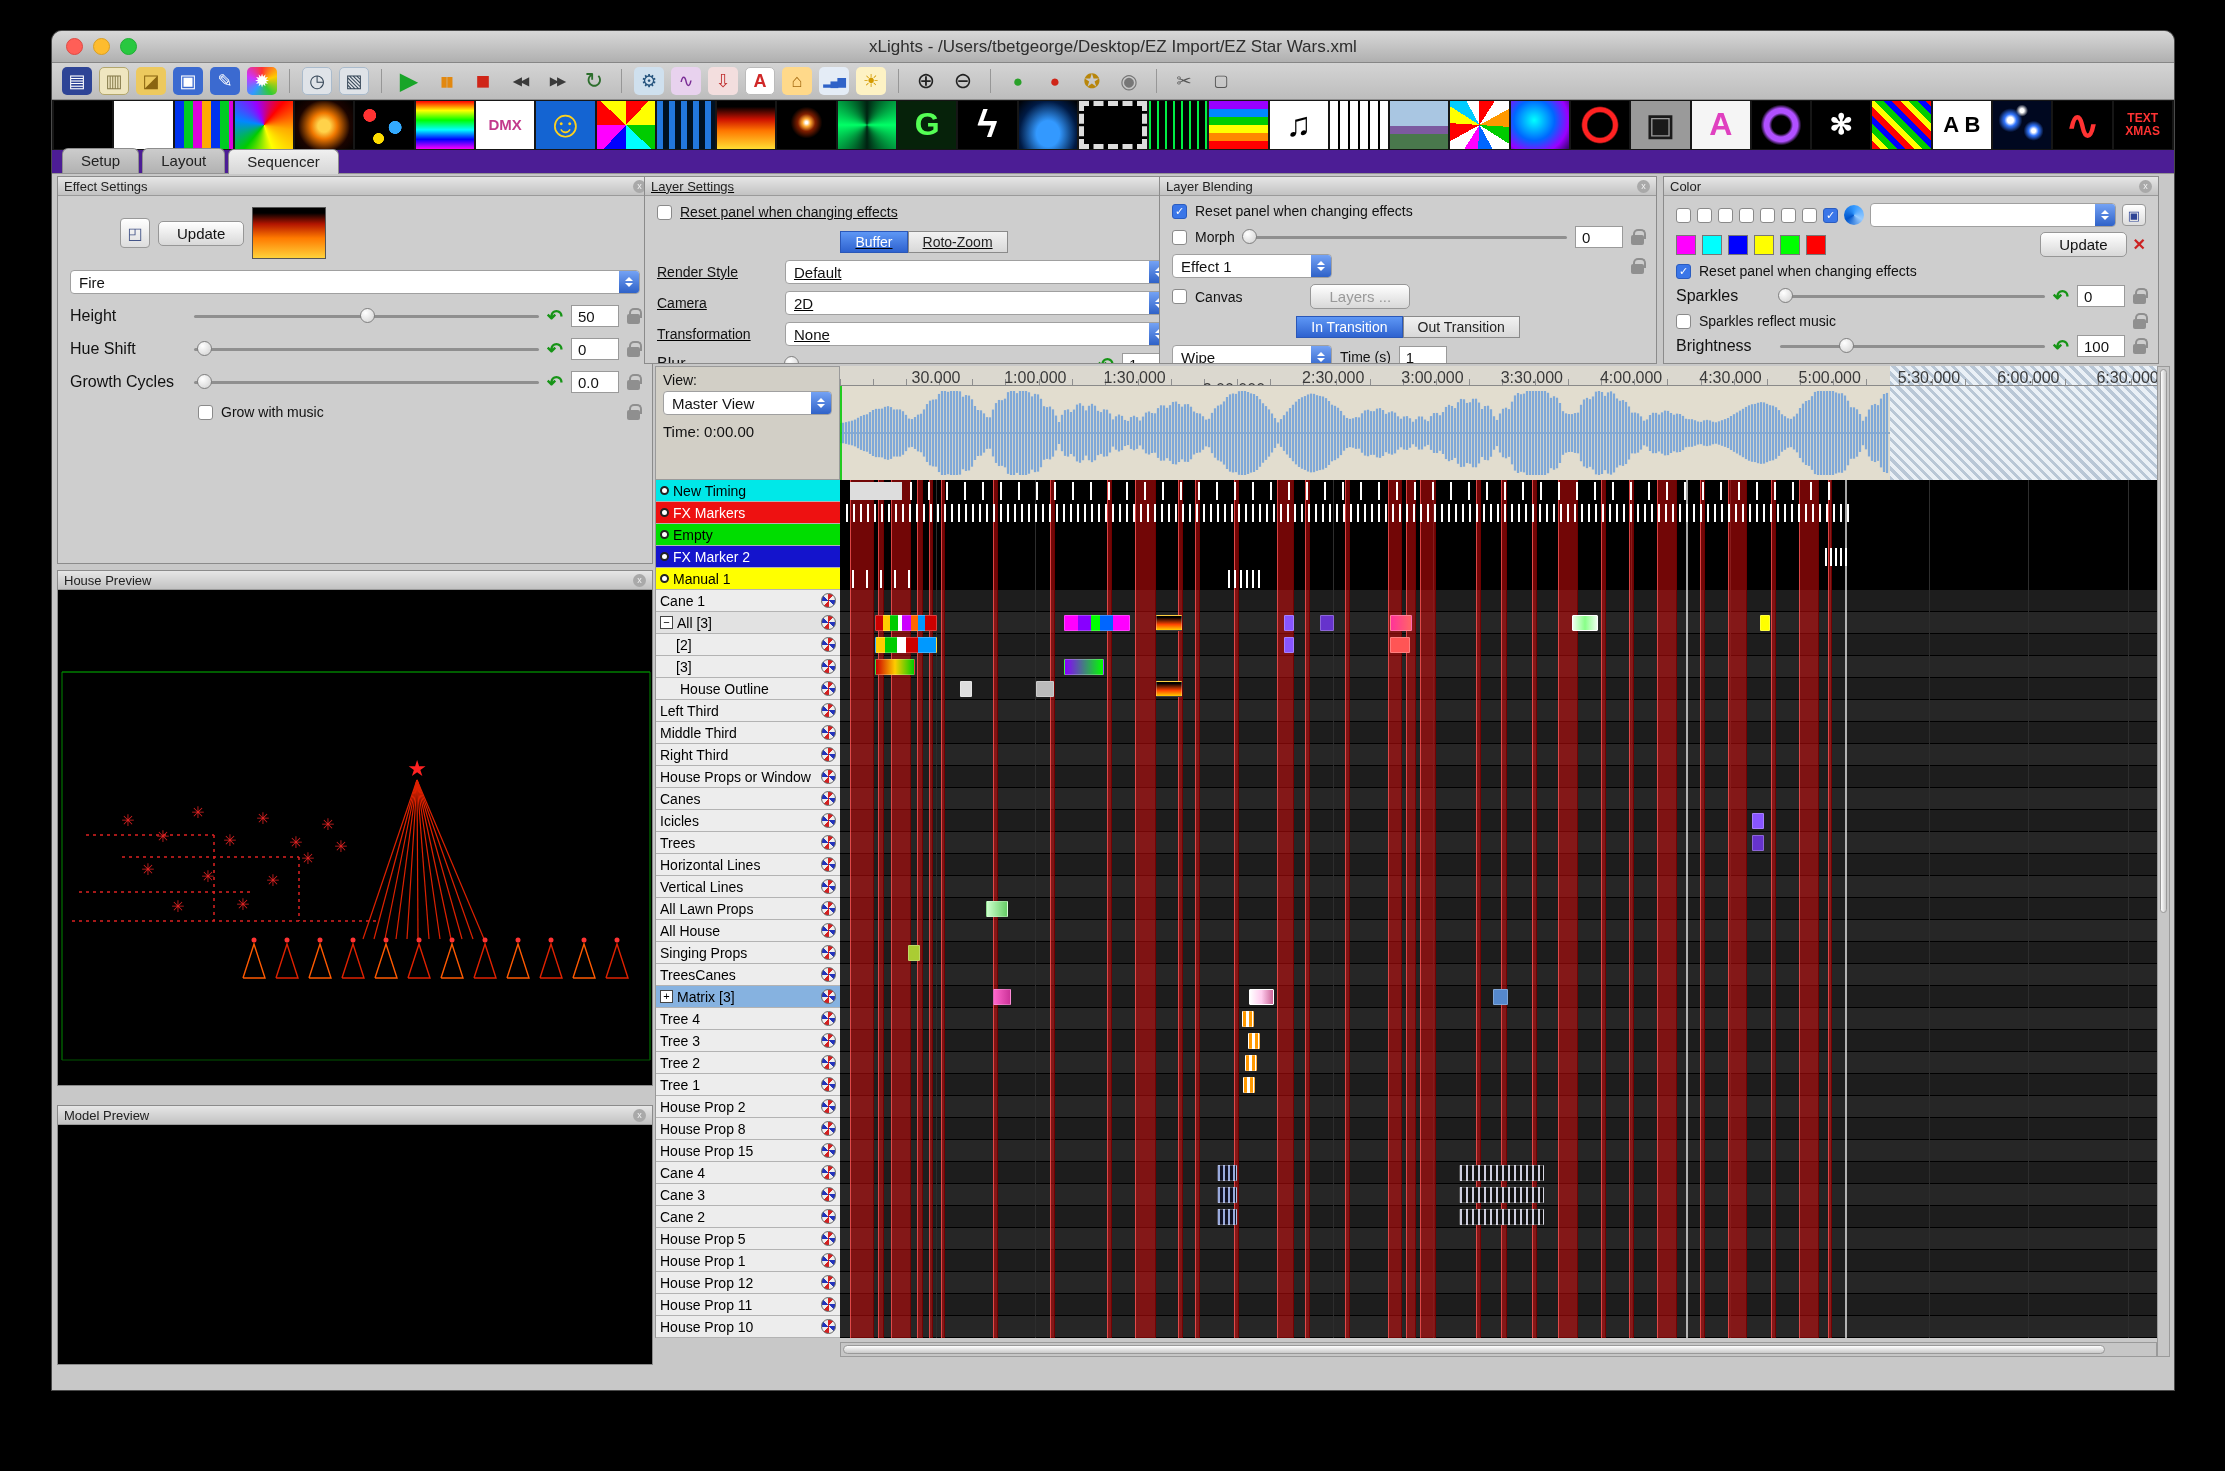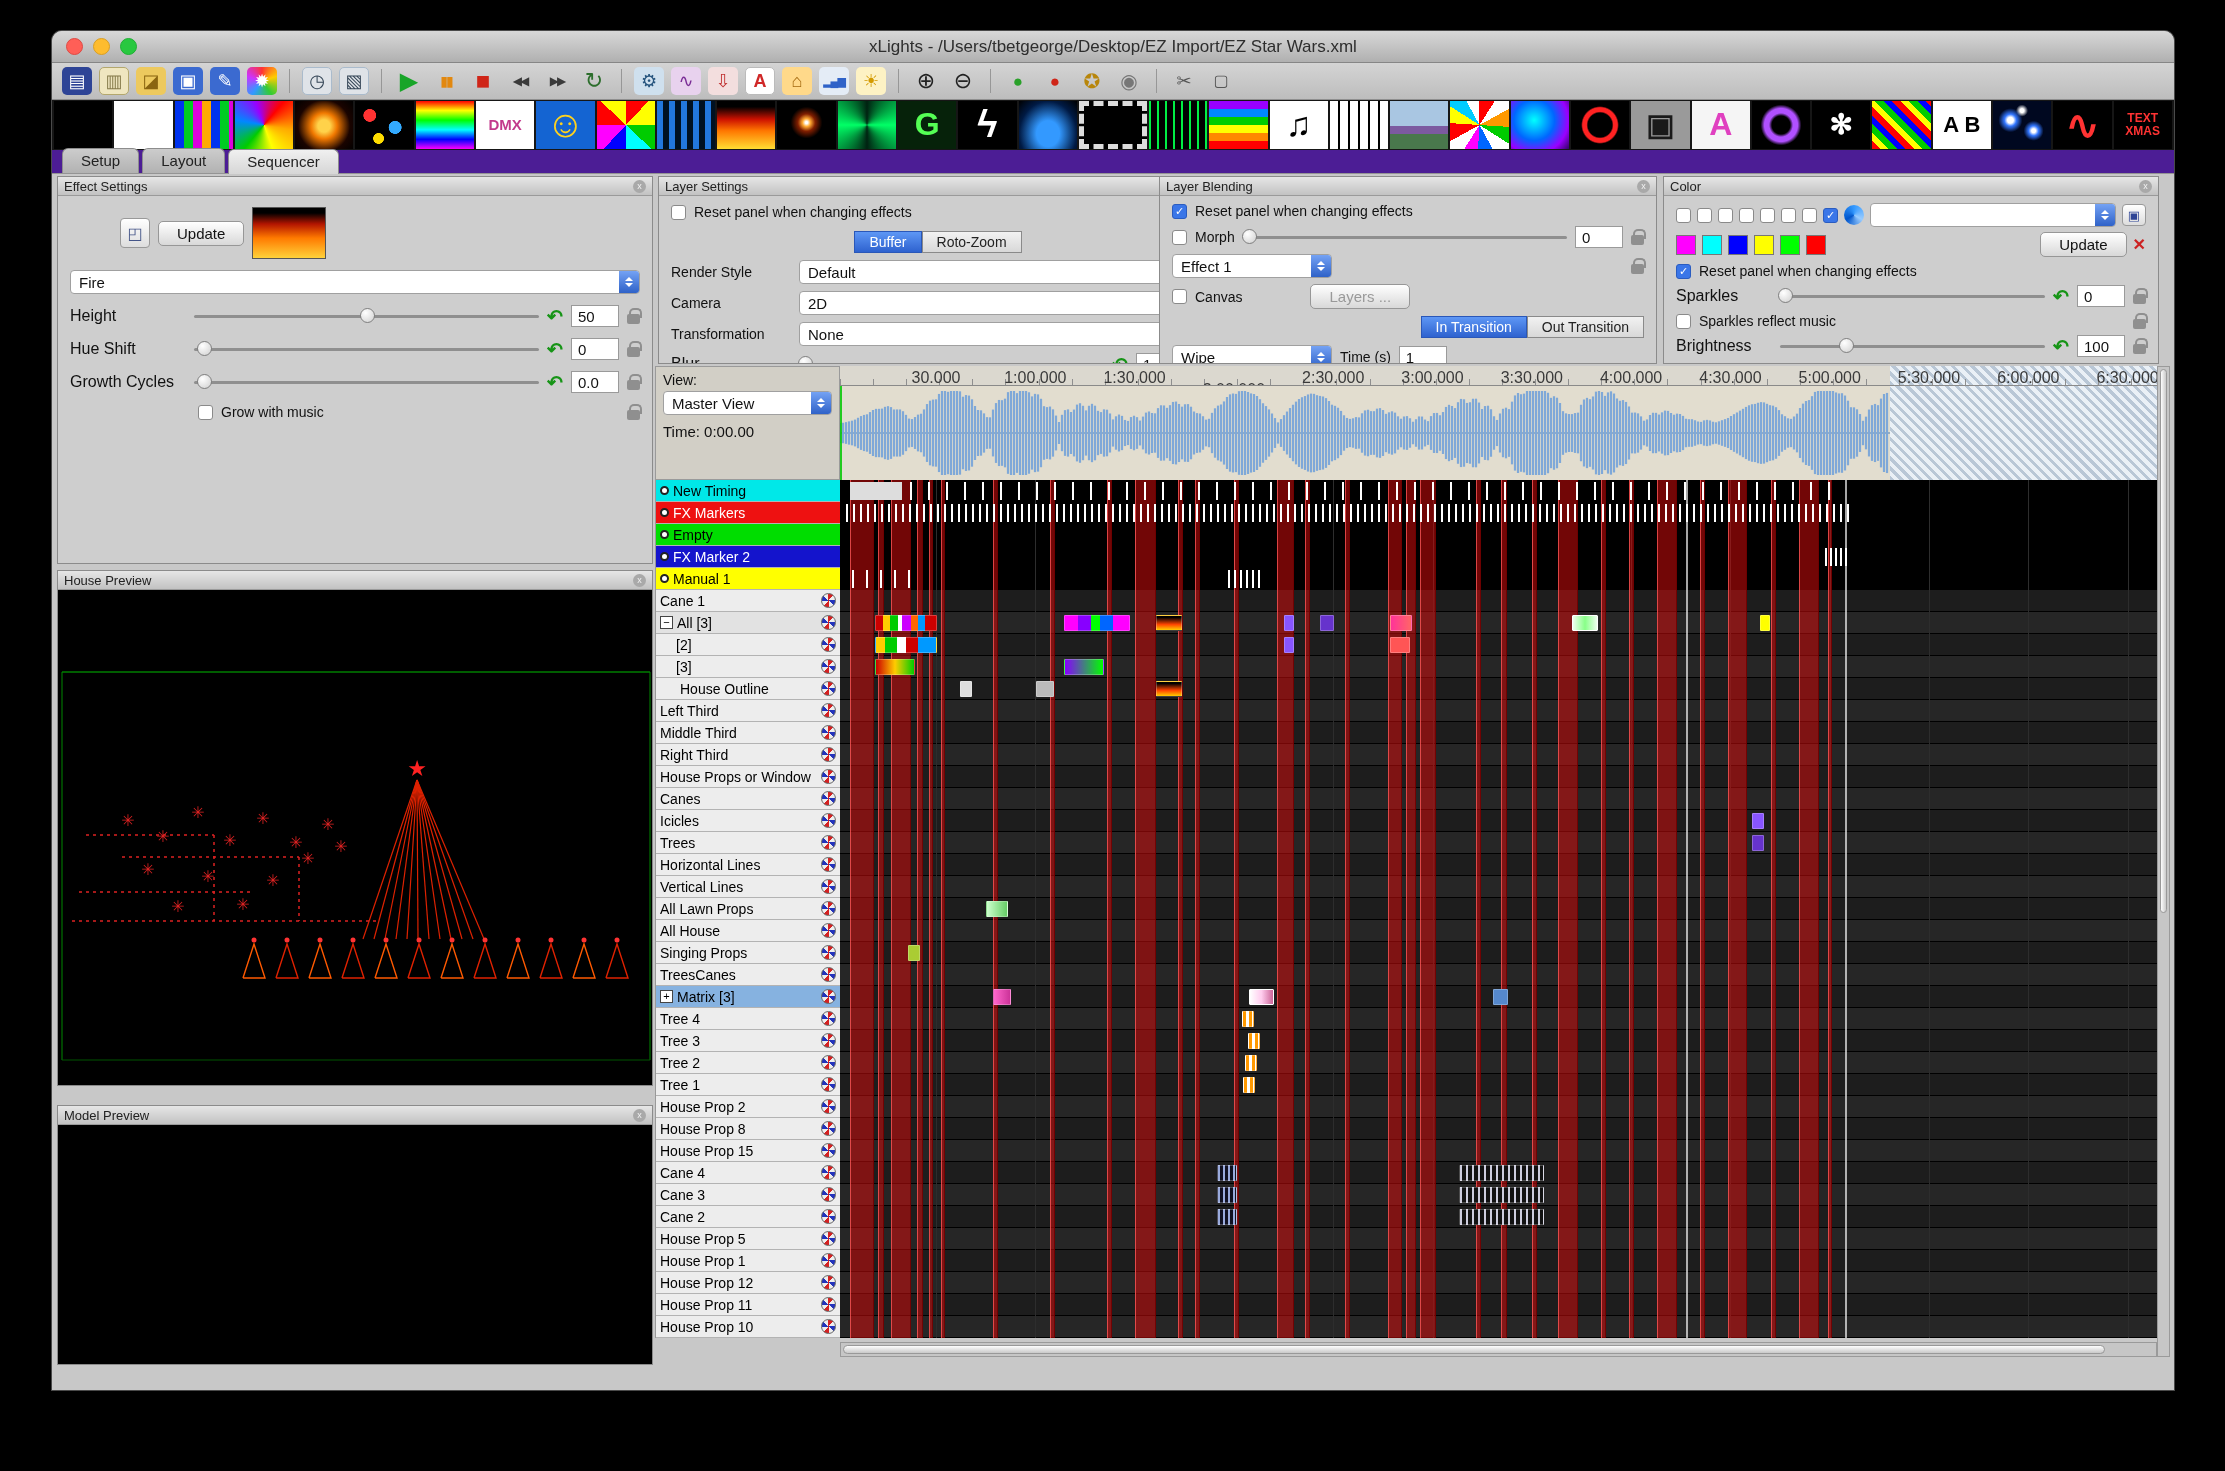--- a/index.html
+++ b/index.html
@@ -237,21 +237,21 @@
           </div>
         </div>
       <div class="row">
         <span class="cb" style="margin-left:128px;"></span>
         <span class="lab small">Grow with music</span>
         <span class="lock mlauto"></span>
       </div>
     </div>
   </div>
 
-  <div class="panel" style="left:606px;top:145px;width:560px;height:188px;">
+  <div class="panel" style="left:592px;top:145px;width:560px;height:188px;text-decoration:underline;">
     <div class="phd">
       <span>Layer Settings</span>
       <span class="sp"></span>
       <span class="pclose">x</span>
     </div>
     <div class="pbody">
       <div class="row" style="margin-top:8px;">
         <span class="cb"></span>
         <span class="lab small">Reset panel when changing effects</span>
       </div>
@@ -340,21 +340,21 @@
               <i class="dn"></i>
             </span>
         </div>
         <span class="lock mlauto"></span>
       </div>
       <div class="row" style="margin-top:6px;">
         <span class="cb"></span>
         <span class="lab small">Canvas</span>
         <button class="btn dis" style="margin-left:60px;">Layers ...</button>
       </div>
-      <div class="row" id="lb-trans" style="justify-content:flex-end;gap:0;margin-top:7px;">
+      <div class="row" id="lb-trans" style="justify-content:center;gap:0;margin-top:7px;">
           <div class="bluetab active">In Transition</div>
           <div class="bluetab">Out Transition</div>
         </div>
       <div class="row" style="margin-top:7px;">
         <div class="combo" style="width:160px;">
           <span class="cval">Wipe</span>
           <span class="cbtn">
               <i class="up"></i>
               <i class="dn"></i>
             </span>

